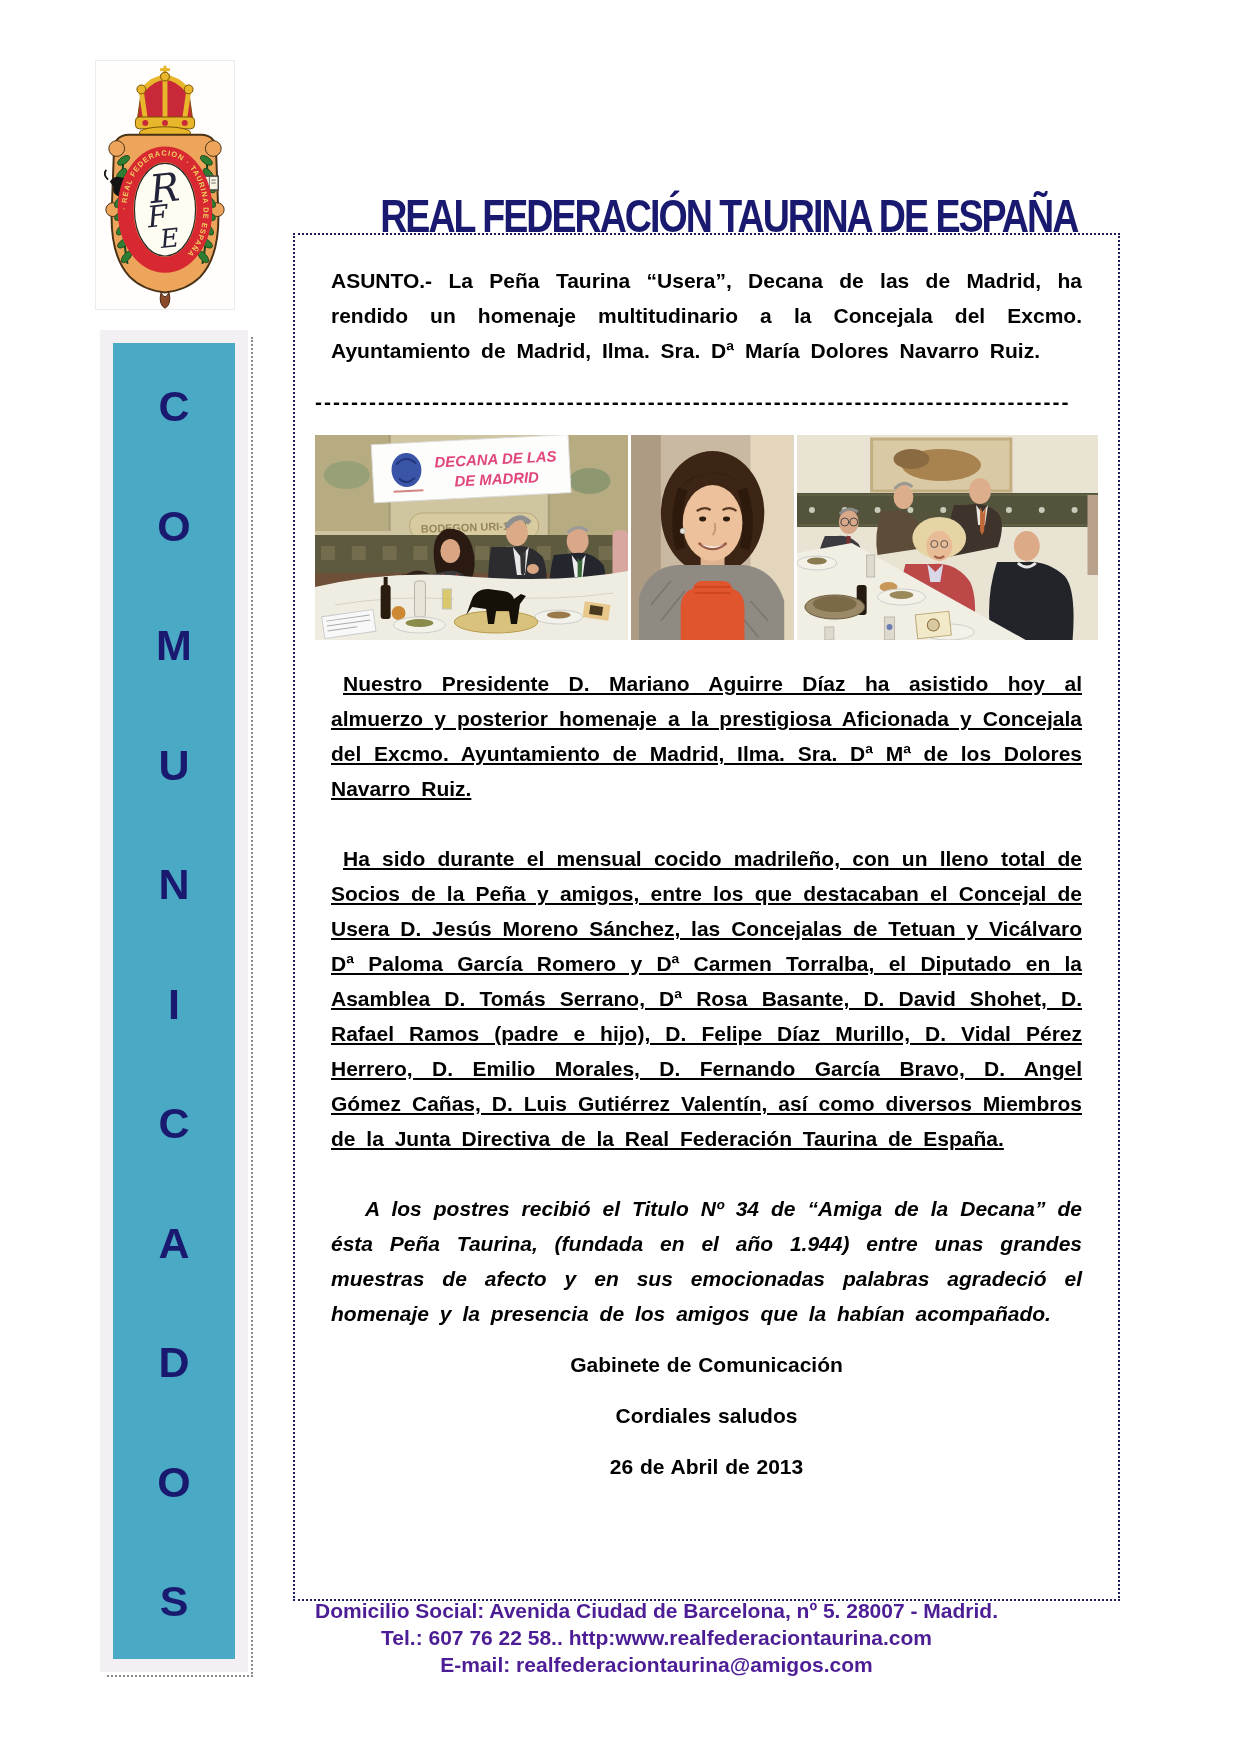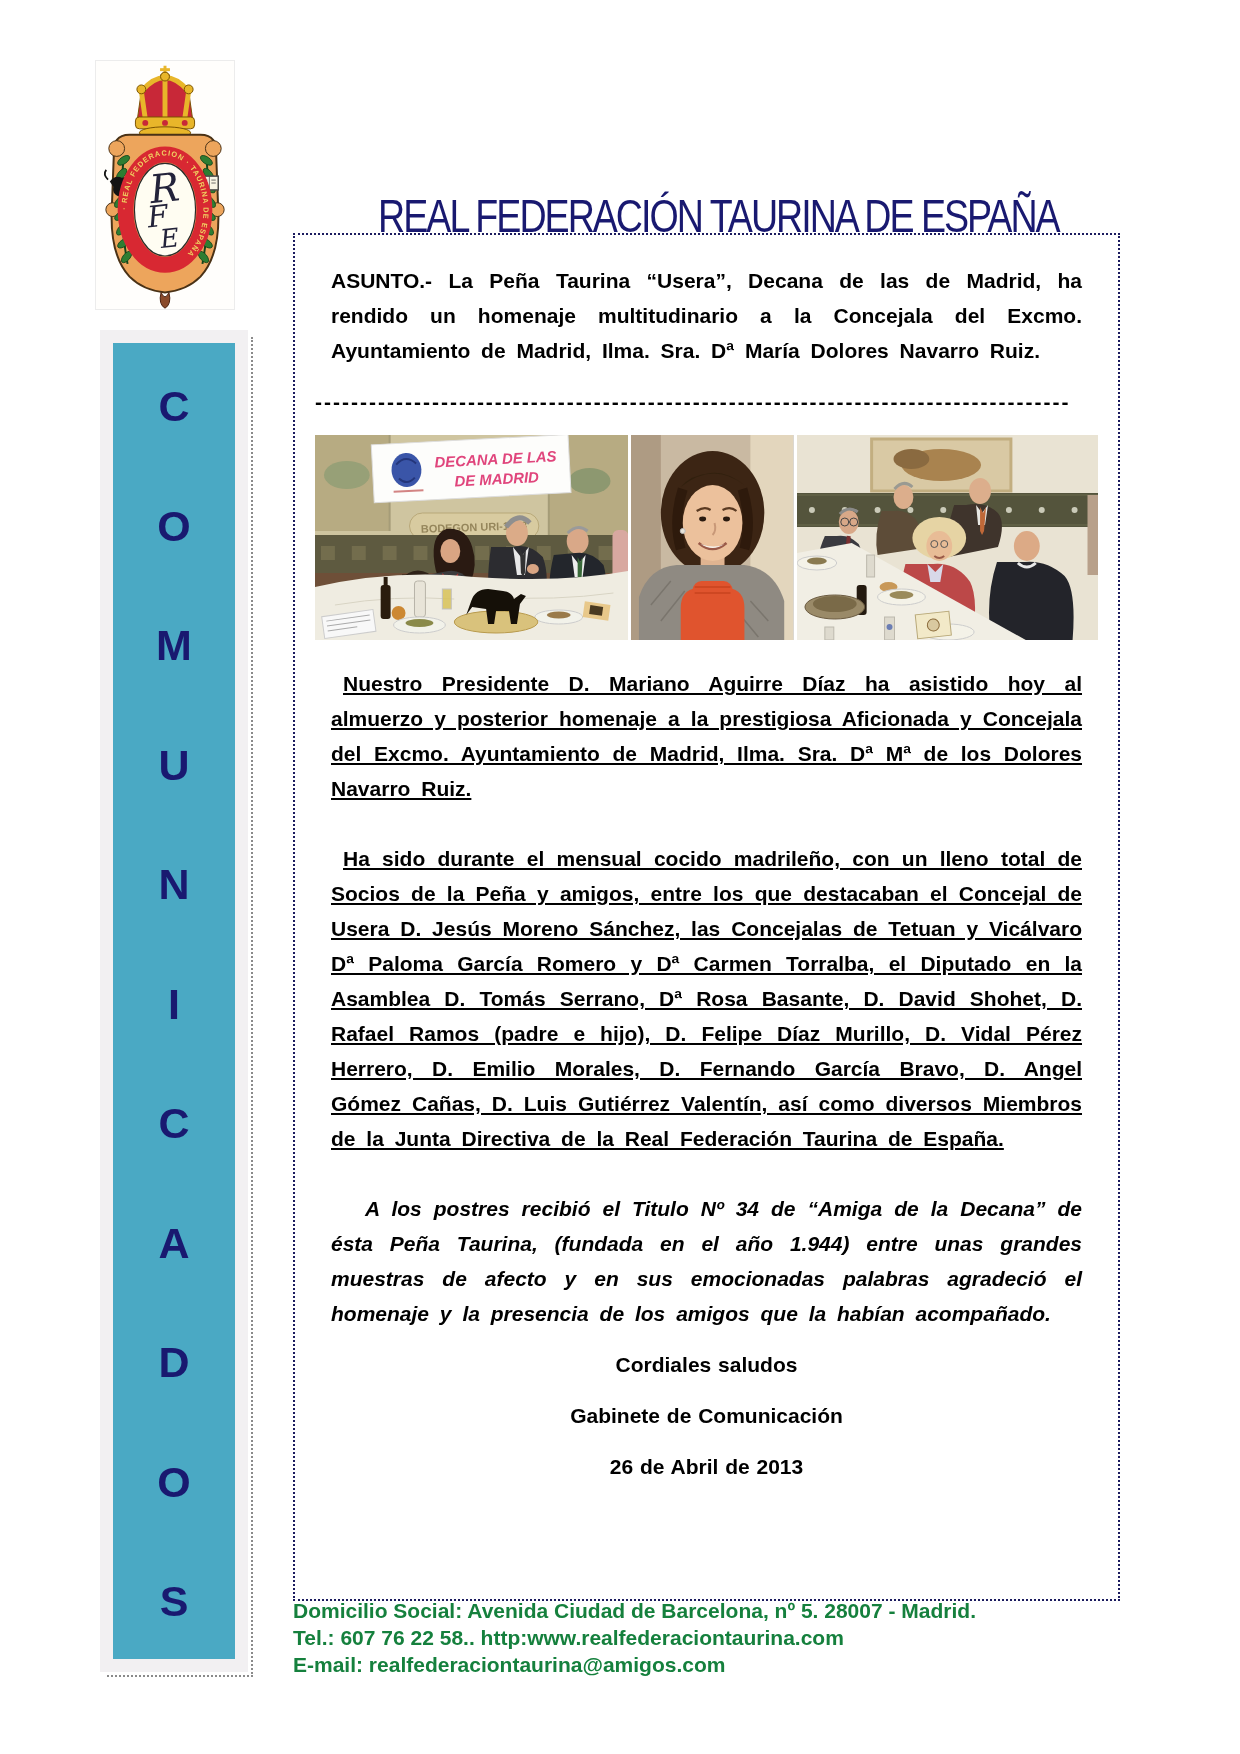--- a/index.html
+++ b/index.html
@@ -11,21 +11,21 @@
   
   .logo-box{
     position:absolute;left:95px;top:60px;width:138px;height:248px;
     background:#fffefc;border:1px solid #ececec;
   }
   .logo-box svg{display:block;width:100%;height:100%;}
 
   
   .title{
     position:absolute;left:293px;top:150px;width:827px;height:70px;
-    text-align:center;color:#191970;font-weight:normal;font-size:47px;
+    text-align:center;color:#191970;font-weight:bold;font-size:47px;
     white-space:nowrap;line-height:70px;
   }
   .title>span{display:inline-block;transform:scaleX(0.80);transform-origin:center;letter-spacing:-2.5px;}
 
   
   .sidebar{
     position:absolute;left:100px;top:330px;width:148px;height:1342px;
     background:#f2f0f2;
   }
   .sidebar-inner{
@@ -60,21 +60,21 @@
     letter-spacing:2px;white-space:nowrap;overflow:hidden;color:#000;
   }
 
   
   .photo-strip{display:flex;gap:3px;margin:16px 0 26px;}
   .photo{display:block;height:205px;background:#ddd;}
 
   
   .footer{
     position:absolute;left:293px;top:1597px;width:727px;z-index:1;
-    color:#15803d;font-weight:bold;font-size:21px;line-height:27px;
+    text-align:center;color:#4c1d95;font-weight:bold;font-size:21px;line-height:27px;
   }
 </style>
 </head>
 <body>
 
 <div class="page">
 
   <div class="logo-box">
     <svg viewBox="0 0 140 250">
 
@@ -376,18 +376,18 @@
         <g transform="rotate(-6 137 190)">
           <rect x="120" y="178" width="34" height="24" fill="#f2e9c8" stroke="#b8a878"></rect>
           <circle cx="137" cy="190" r="6" fill="#d9c9a0" stroke="#8a6a3a"></circle>
         </g>
       </svg>
     </div>
 
     <p class="mb indent1">Nuestro Presidente D. Mariano Aguirre Díaz ha asistido hoy al almuerzo y posterior homenaje a la prestigiosa Aficionada y Concejala del Excmo. Ayuntamiento de Madrid, Ilma. Sra. Dª Mª de los Dolores Navarro Ruiz.</p>
     <p class="mb indent1">Ha sido durante el mensual cocido madrileño, con un lleno total de Socios de la Peña y amigos, entre los que destacaban el Concejal de Usera D. Jesús Moreno Sánchez, las Concejalas de Tetuan y Vicálvaro Dª Paloma García Romero y Dª Carmen Torralba, el Diputado en la Asamblea D. Tomás Serrano, Dª Rosa Basante, D. David Shohet, D. Rafael Ramos (padre e hijo), D. Felipe Díaz Murillo, D. Vidal Pérez Herrero, D. Emilio Morales, D. Fernando García Bravo, D. Angel Gómez Cañas, D. Luis Gutiérrez Valentín, así como diversos Miembros de la Junta Directiva de la Real Federación Taurina de España.</p>
     <p class="indent2">A los postres recibió el Titulo Nº 34 de “Amiga de la Decana” de ésta Peña Taurina, (fundada en el año 1.944) entre unas grandes muestras de afecto y en sus emocionadas palabras agradeció el homenaje y la presencia de los amigos que la habían acompañado.</p>
+    <p class="center">Gabinete de Comunicación</p>
     <p class="center">Cordiales saludos</p>
-    <p class="center">Gabinete de Comunicación</p>
     <p class="center">26 de Abril de 2013</p>
   </section>
 
 </div>
 
 </body></html>

